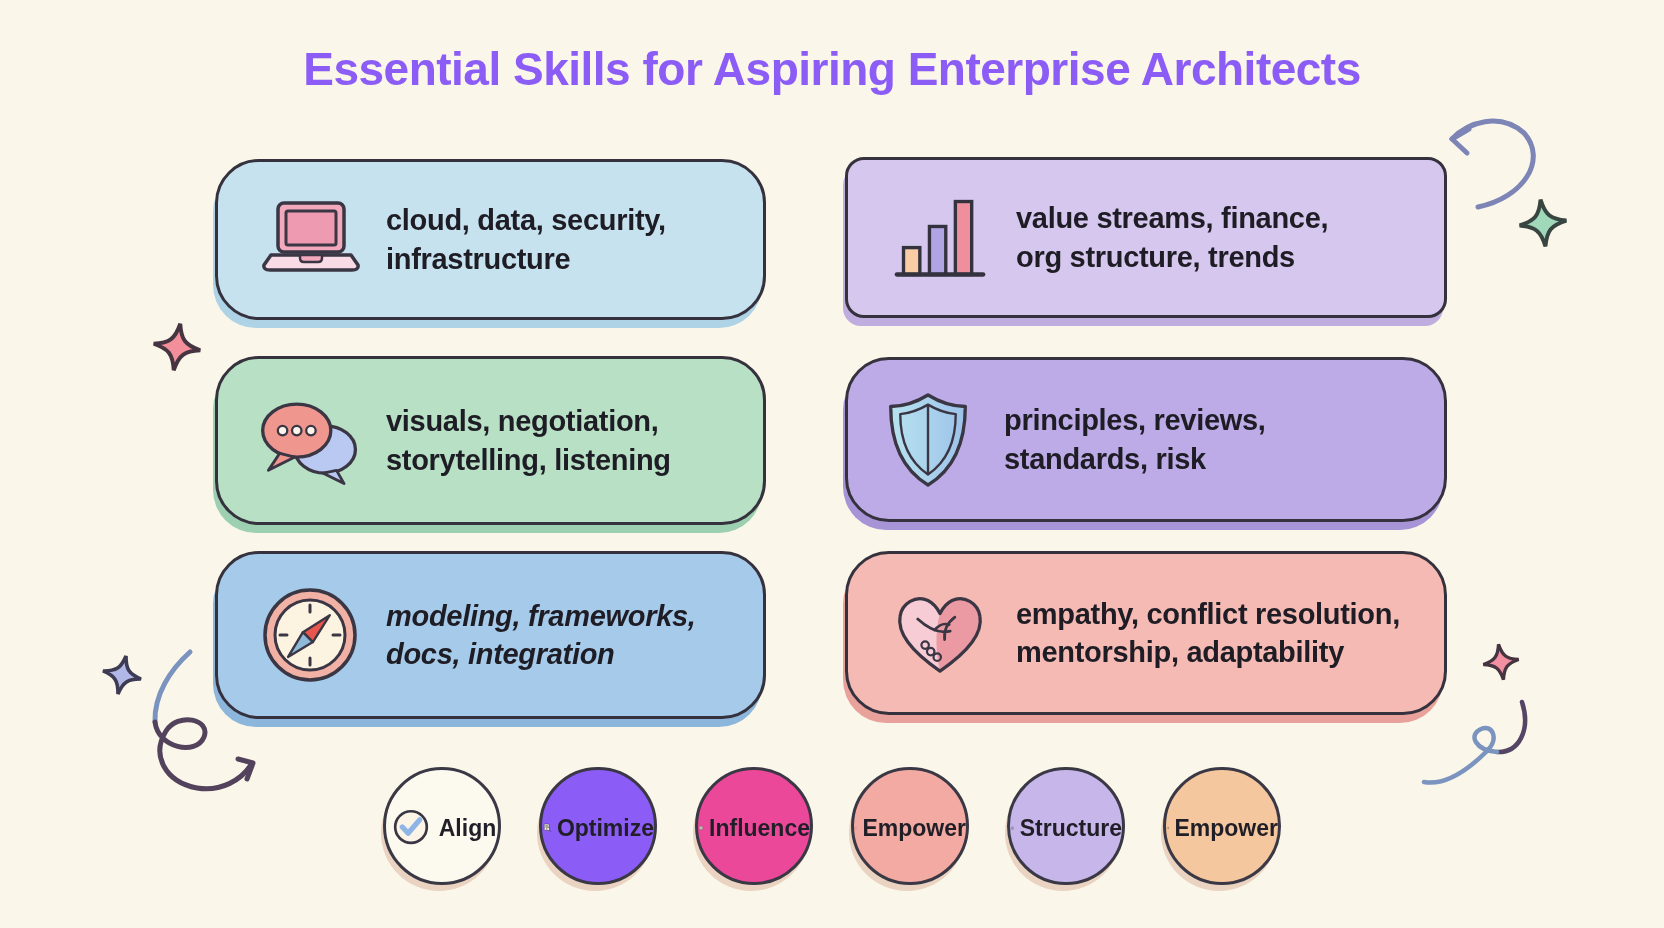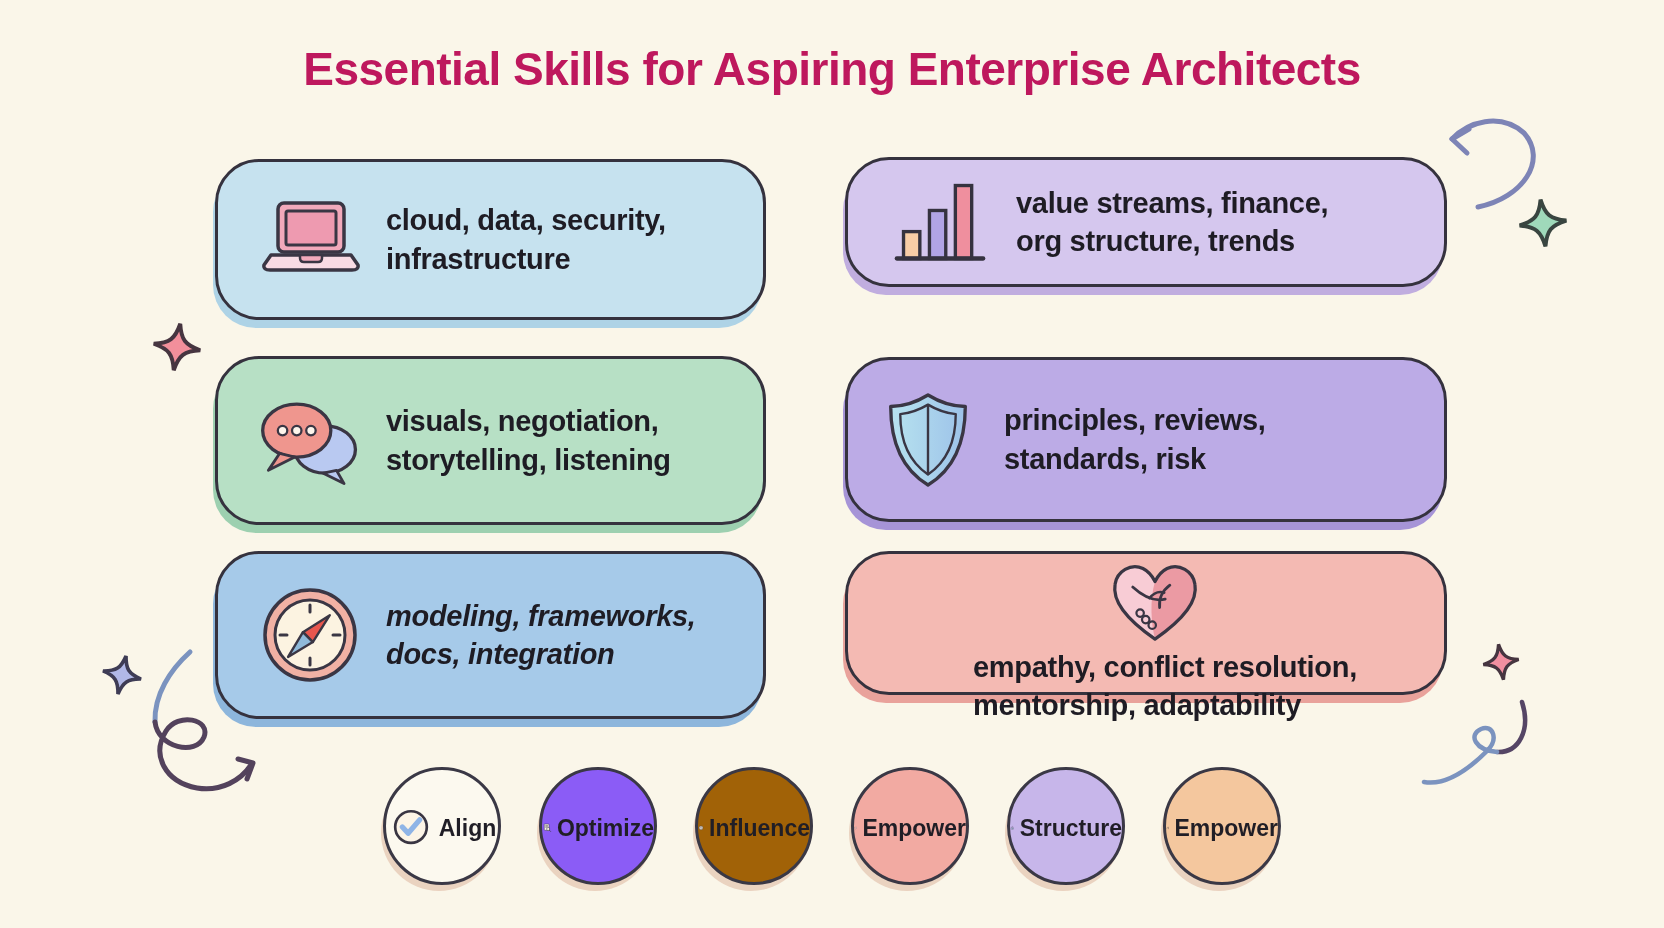--- a/index.html
+++ b/index.html
@@ -6,38 +6,38 @@
   .canvas{
     position:relative;
     width:1664px;height:928px;
     background:#faf6e9;
     overflow:hidden;
     font-family:"Liberation Sans", sans-serif;
   }
   .page-title{
     position:absolute;top:42px;left:0;right:0;
     margin:0;text-align:center;
-    font-size:46px;font-weight:700;color:#be185d;
+    font-size:46px;font-weight:700;color:#8b5cf6;
     letter-spacing:-0.5px;
   }
   .card{
     position:absolute;
     border:3px solid #35323e;
     border-radius:44px;
     box-sizing:border-box;
     display:flex;align-items:center;
     padding:0 18px 0 36px;
     box-shadow:-3px 9px 0 -1px var(--sh, rgba(0,0,0,0.08));
   }
   .c1{left:215px;top:159px;width:551px;height:161px;}
-  .c2{left:845px;top:157px;width:602px;height:130px;}
+  .c2{left:845px;top:157px;width:602px;height:161px;border-radius:19px;}
   .c3{left:215px;top:356px;width:551px;height:169px;}
   .c4{left:845px;top:357px;width:602px;height:165px;padding-left:24px;}
   .c5{left:215px;top:551px;width:551px;height:168px;font-style:italic;}
-  .c6{left:845px;top:551px;width:602px;height:144px;flex-direction:column;}
+  .c6{left:845px;top:551px;width:602px;height:164px;}
   .card-icon{width:112px;flex:0 0 auto;display:flex;justify-content:center;align-items:center;}
   .card-text{
     margin-left:20px;
     font-size:29px;font-weight:700;color:#1e1c24;
     line-height:1.32;letter-spacing:-0.3px;white-space:nowrap;
   }
   .card-text span{display:block;}
   .badge{
     position:absolute;top:767px;width:118px;height:118px;
     border:3px solid #3a3845;border-radius:50%;
@@ -182,21 +182,21 @@
       <rect x="11" y="5" width="23" height="30" rx="2.5" fill="#fdf7ee" stroke="#393542" stroke-width="2.6"></rect>
       <line x1="16" y1="12" x2="29" y2="12" stroke="#393542" stroke-width="2.4"></line>
       <line x1="16" y1="17" x2="29" y2="17" stroke="#393542" stroke-width="2.2"></line>
       <line x1="16" y1="22" x2="24" y2="22" stroke="#393542" stroke-width="2.2"></line>
       <circle cx="30" cy="29" r="7.5" fill="#fdf7ee" stroke="#393542" stroke-width="2.6"></circle>
       <line x1="35.5" y1="34.5" x2="42" y2="41" stroke="#393542" stroke-width="3.4" stroke-linecap="round"></line>
     </svg>
     <span class="badge-label">Optimize</span>
   </div>
 
-  <div class="badge b3" style="background-color: #a16207;">
+  <div class="badge b3" style="background-color: #ec4899;">
     <svg class="bicon" viewBox="0 0 48 48">
       <circle cx="24" cy="23" r="15.5" fill="#fdf8ee" stroke="#393542" stroke-width="2.6"></circle>
       <circle cx="24" cy="23" r="11" fill="none" stroke="#393542" stroke-width="1.8"></circle>
       <path d="M24 14.5 L28 25.5 L24 23 L20 25.5 Z" fill="#fdf8ee" stroke="#393542" stroke-width="2" stroke-linejoin="round" transform="rotate(18 24 21)"></path>
       <line x1="24" y1="30" x2="24" y2="32.5" stroke="#393542" stroke-width="2"></line>
     </svg>
     <span class="badge-label">Influence</span>
   </div>
 
   <div class="badge b4" style="background-color: rgb(242, 170, 162);">

